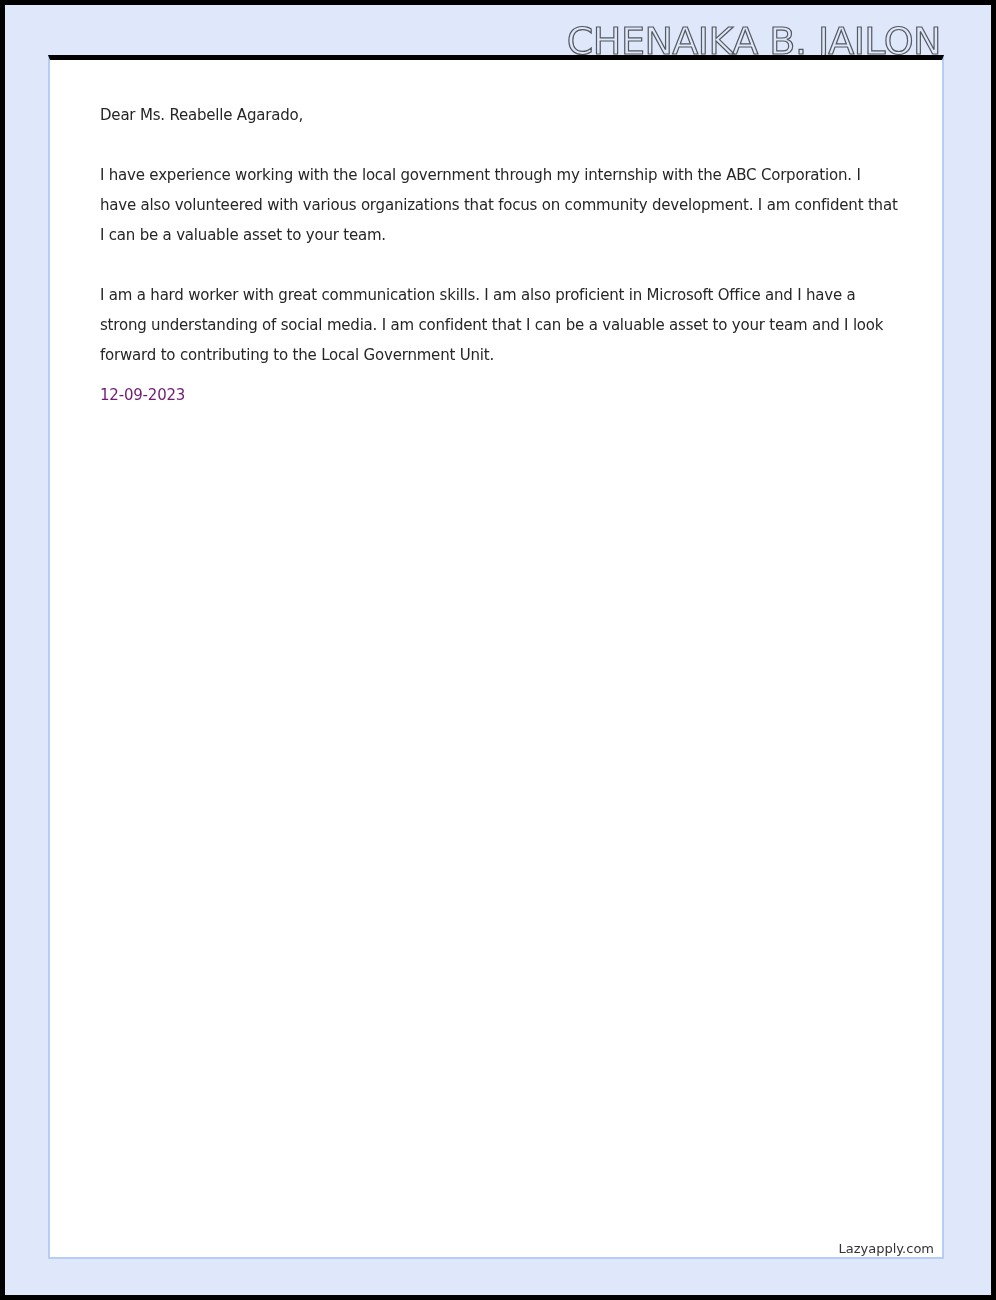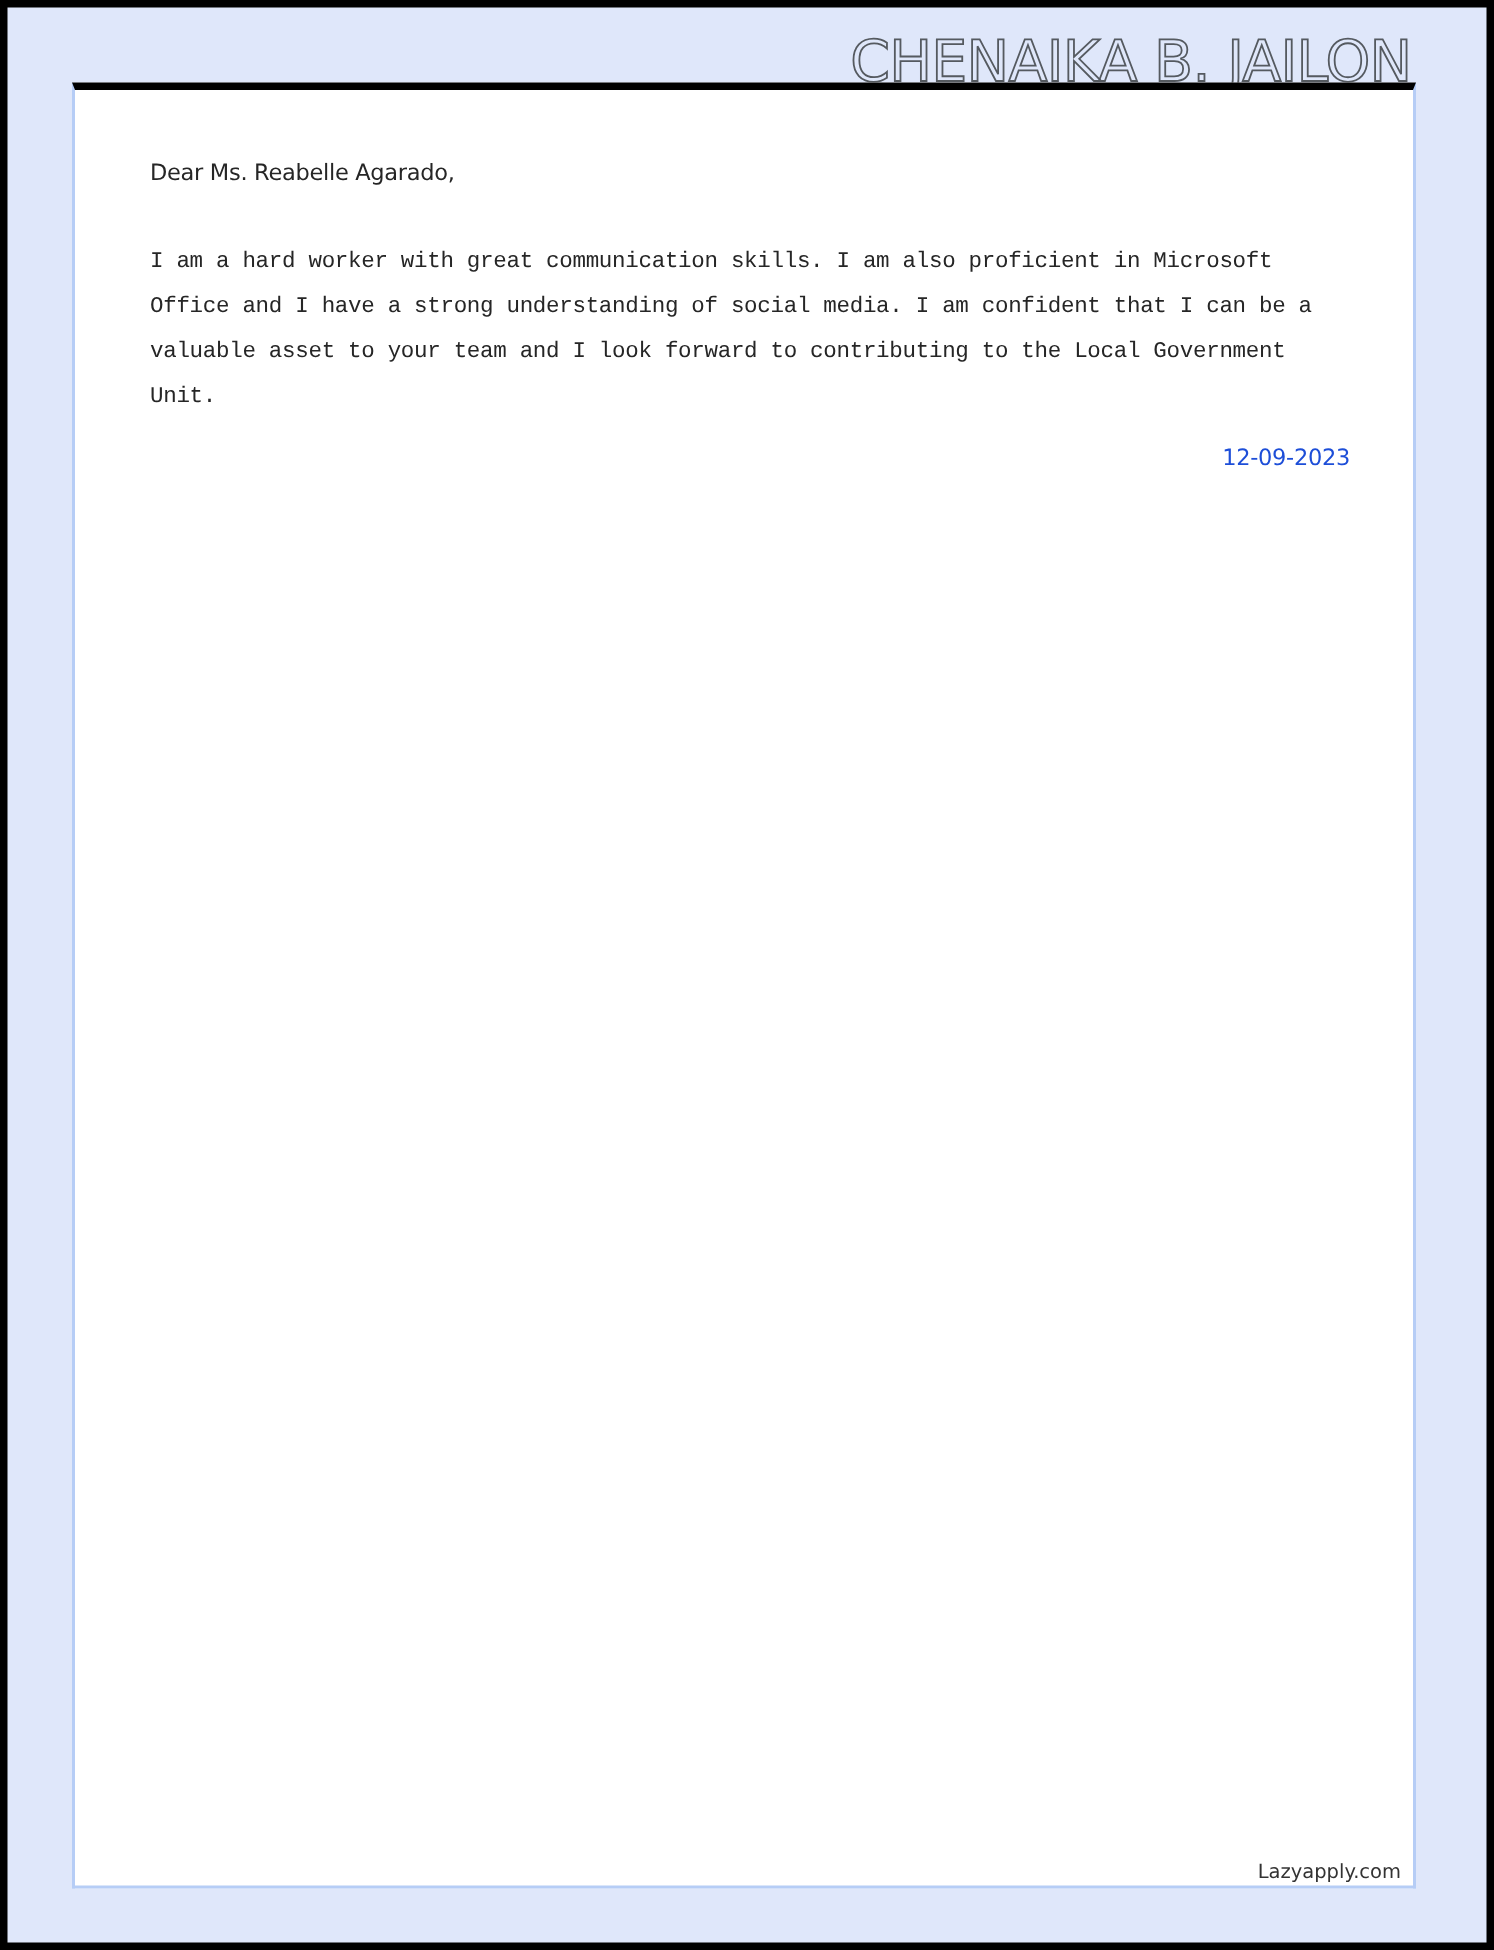--- a/index.html
+++ b/index.html
@@ -41,37 +41,38 @@
     .content {
       position: absolute;
       left: 50px; top: 40px;
       width: 800px;
       font-size: 15px;
       line-height: 30px;
       color: #262626;
       letter-spacing: -0.2px;
     }
     .content p { margin: 0 0 30px 0; }
-    .content p.last { margin-bottom: 10px; font-family: Liberation Mono, monospace; }
-    .date { color: #1d4ed8; text-align: right; }
+    .content p.last { margin-bottom: 10px; }
+    .date { color: #701a75; }
     .footer {
       position: absolute;
       right: 8px; bottom: 0px;
       font-size: 13px;
       color: #333;
       line-height: 16px;
     }
   </style>
 </head>
 <body>
 
 <div class="frame">
   <div class="name">CHENAIKA B. JAILON</div>
 
   <div class="paper">
     <div class="content">
       <p>Dear Ms. Reabelle Agarado,</p>
+      <p>I have experience working with the local government through my internship with the ABC Corporation. I have also volunteered with various organizations that focus on community development. I am confident that I can be a valuable asset to your team.</p>
       <p class="last">I am a hard worker with great communication skills. I am also proficient in Microsoft Office and I have a strong understanding of social media. I am confident that I can be a valuable asset to your team and I look forward to contributing to the Local Government Unit.</p>
       <div class="date">12-09-2023</div>
     </div>
     <div class="footer">Lazyapply.com</div>
   </div>
 </div>
 
 </body></html>

